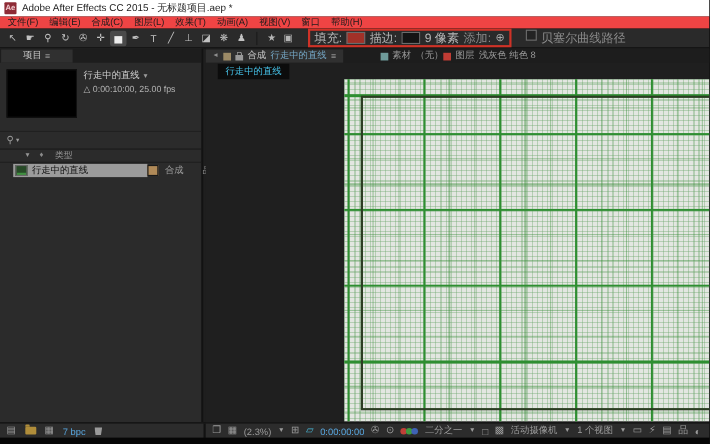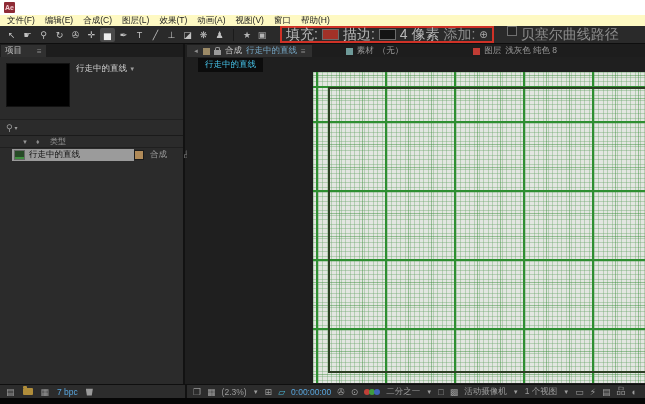--- a/index.html
+++ b/index.html
@@ -4,47 +4,47 @@
 <style>
   html,body{margin:0;padding:0}
   body{width:645px;height:404px;position:relative;overflow:hidden;background:#000;
        font-family:"Liberation Sans","DejaVu Sans",sans-serif;-webkit-font-smoothing:antialiased}
   
   .titlebar{position:absolute;left:0;top:0;width:100%;height:15px;background:#fff;
             display:flex;align-items:center;gap:5px;padding-left:4px;box-sizing:border-box}
   .app-badge{width:11px;height:11px;background:#8e2b36;color:#f3cdd2;font-size:7px;font-weight:bold;
              display:flex;align-items:center;justify-content:center;border-radius:1px;flex:none}
   .title-text{font-size:9px;color:#1c1c1c;white-space:nowrap}
-  .menubar{position:absolute;left:0;top:15px;width:100%;height:11px;background:#fef9c3;
+  .menubar{position:absolute;left:0;top:15px;width:100%;height:11px;background:#ef4444;
            display:flex;align-items:center;gap:10px;padding-left:7px;box-sizing:border-box}
   .menu-item{font-size:8.5px;color:#1c1c1c;white-space:nowrap}
   
   .toolbar{position:absolute;left:0;top:26px;width:100%;height:18px;background:#2a2a2a;
            border-bottom:1px solid #0e0e0e;display:flex;align-items:center;gap:1px;
            padding-left:4px;box-sizing:border-box}
   .tool{width:15px;height:14px;display:flex;align-items:center;justify-content:center;
         color:#c2c2c2;font-size:9px;flex:none}
   .tool.selected{background:#4a4a4a;border-radius:2px;color:#eee}
   .tb-sep{width:1px;height:12px;background:#1a1a1a;margin:0 5px;flex:none}
   .tb-misc{color:#b5b5b5;font-size:9px;width:14px;text-align:center;flex:none}
   .shape-opts{display:flex;align-items:center;gap:4px;border:2px solid #cf3227;
               margin-left:10px;padding:0 4px;height:13px;flex:none}
-  .opt-label{font-size:14px;color:#b8b8b8;white-space:nowrap}
+  .opt-label{font-size:11px;color:#b8b8b8;white-space:nowrap}
   .opt-label.dim{color:#8c8c8c}
   .swatch{width:15px;height:9px;border:1px solid #6b6b6b;flex:none}
   .add-glyph{color:#a8a8a8;font-size:10px}
   .bezier{display:flex;gap:4px;margin-left:12px}
   .cb{width:8px;height:8px;border:1px solid #6f6f6f;background:#232323;flex:none}
   
   .main{position:absolute;left:0;top:44px;width:100%;height:340px;background:#1f1f1f}
   
   .project-panel{position:absolute;left:0;top:0;width:185px;height:340px;background:#2b2b2b;
                  border-right:2px solid #121212;box-sizing:border-box}
   .ptabrow{height:13px;background:#1d1d1d;display:flex;align-items:flex-end}
-  .ptab{background:#303030;height:12px;display:flex;align-items:center;gap:15px;padding:0 4px;
+  .ptab{background:#303030;height:12px;display:flex;align-items:center;gap:3px;padding:0 20px;
         font-size:8.5px;color:#c6c6c6;margin-left:1px}
   .hamburger{color:#8f8f8f;font-size:8px}
   .preview{position:relative;height:62px}
   .thumb{position:absolute;left:6px;top:6px;width:62px;height:42px;background:#000;border:1px solid #111}
   .pinfo{position:absolute;left:76px;top:6px;font-size:8px;color:#b4b4b4;line-height:11px;white-space:nowrap}
   .pinfo .cname{color:#cfcfcf;font-size:8.5px}
   .searchrow{height:15px;border-top:1px solid #202020;border-bottom:1px solid #1a1a1a;
              display:flex;align-items:center;padding-left:6px;gap:2px;color:#9a9a9a;font-size:9px}
   .colhead{height:12px;display:flex;align-items:center;font-size:8px;color:#969696;
            border-bottom:1px solid #1f1f1f;padding-left:22px;box-sizing:border-box}
@@ -109,20 +109,21 @@
   .trash{width:7px;height:8px;background:#9a9a9a;position:relative;flex:none;
          clip-path:polygon(0 15%,100% 15%,85% 100%,15% 100%)}
   .trash:before{content:"";position:absolute;top:-2px;left:2px;width:3px;height:2px;background:#9a9a9a}
   .bottom-black{position:absolute;left:0;top:398px;width:100%;height:6px;background:#060606}
 </style>
 </head>
 <body>
 
 <div class="titlebar">
   <div class="app-badge">Ae</div>
+  <div class="title-text">Adobe After Effects CC 2015 - 无标题项目.aep *</div>
 </div>
 
 <div class="menubar">
   <span class="menu-item">文件(F)</span>
   <span class="menu-item">编辑(E)</span>
   <span class="menu-item">合成(C)</span>
   <span class="menu-item">图层(L)</span>
   <span class="menu-item">效果(T)</span>
   <span class="menu-item">动画(A)</span>
   <span class="menu-item">视图(V)</span>
@@ -146,21 +147,21 @@
   <span class="tool">❋</span>
   <span class="tool">♟</span>
   <span class="tb-sep"></span>
   <span class="tb-misc">★</span>
   <span class="tb-misc">▣</span>
   <div class="shape-opts">
     <span class="opt-label">填充:</span>
     <span class="swatch" style="background: rgb(162, 49, 40);"></span>
     <span class="opt-label">描边:</span>
     <span class="swatch" style="background: rgb(20, 20, 20);"></span>
-    <span class="opt-label">4 像素</span>
+    <span class="opt-label">9 像素</span>
     <span class="opt-label dim">添加:</span>
     <span class="add-glyph">⊕</span>
   </div>
   <div class="bezier">
     <span class="cb"></span>
     <span class="opt-label dim">贝塞尔曲线路径</span>
   </div>
 </div>
 
 <div class="main">
@@ -171,20 +172,24 @@
         <span>项目</span>
         <span class="hamburger">≡</span>
       </div>
     </div>
     <div class="preview">
       <div class="thumb"></div>
       <div class="pinfo">
         <div>
           <span class="cname">行走中的直线</span>
           <span class="caret">▼</span>
+        </div>
+        <div>
+          <span>△</span>
+          <span>0:00:10:00, 25.00 fps</span>
         </div>
       </div>
     </div>
     <div class="searchrow">
       <span>⚲</span>
       <span class="caret">▾</span>
     </div>
     <div class="colhead">
       <span class="sort">▼</span>
       <span class="tag">♦</span>
@@ -210,21 +215,21 @@
         <span class="lock"></span>
         <span class="vtab-label">合成</span>
         <span class="vtab-name">行走中的直线</span>
         <span class="hamburger">≡</span>
       </div>
       <div class="vtab-inactive" style="margin-left:34px">
         <span class="vswatch" style="background: rgb(110, 154, 153);"></span>
         <span>素材</span>
         <span>（无）</span>
       </div>
-      <div class="vtab-inactive" style="margin-left:70px">
+      <div class="vtab-inactive" style="">
         <span class="vswatch" style="background: rgb(192, 60, 52);"></span>
         <span>图层</span>
         <span>浅灰色 纯色 8</span>
       </div>
     </div>
     <div class="minitab">行走中的直线</div>
     <div class="stage">
       <div class="grid-surface">
         <div class="comp-bounds"></div>
       </div>

